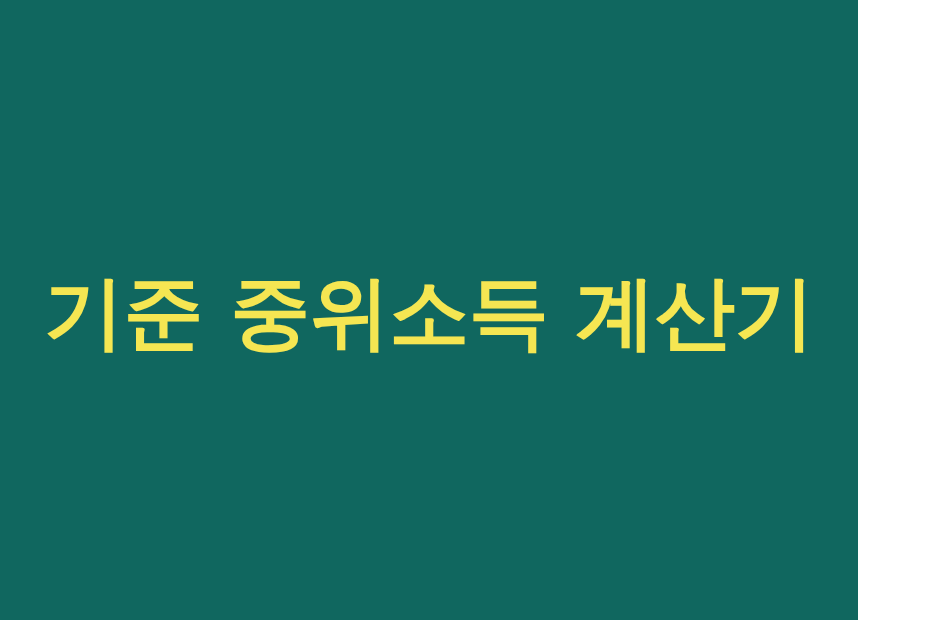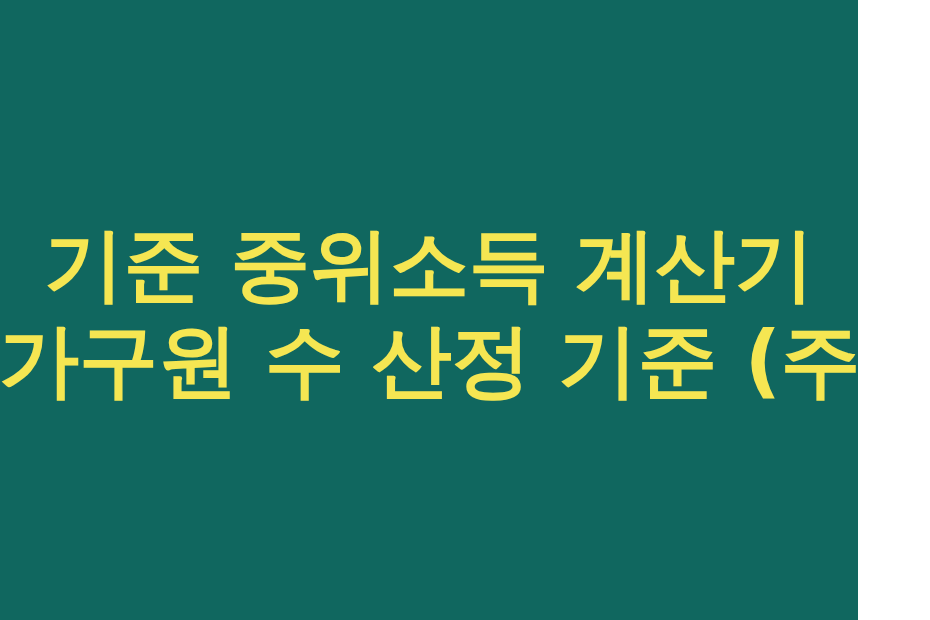--- a/index.html
+++ b/index.html
@@ -59,17 +59,16 @@
 </style>
 </head>
 <body>
 
 <div id="thumbnail-card" style="background: rgb(16, 103, 95);">
 
   <div id="title-block">
 
     <span class="title-line" id="title-line-1" style="color: rgb(245, 230, 82);">기준 중위소득 계산기</span>
 
-    <span class="title-line" id="title-line-2" style="color: rgb(245, 230, 82);">가구원 수 산정 기준 (주</span>
 
 
   </div>
 </div>
 
 </body></html>

